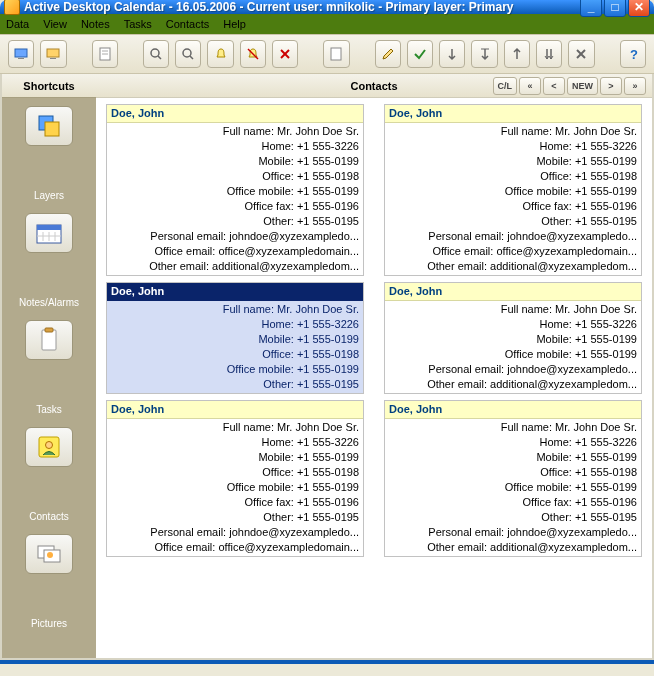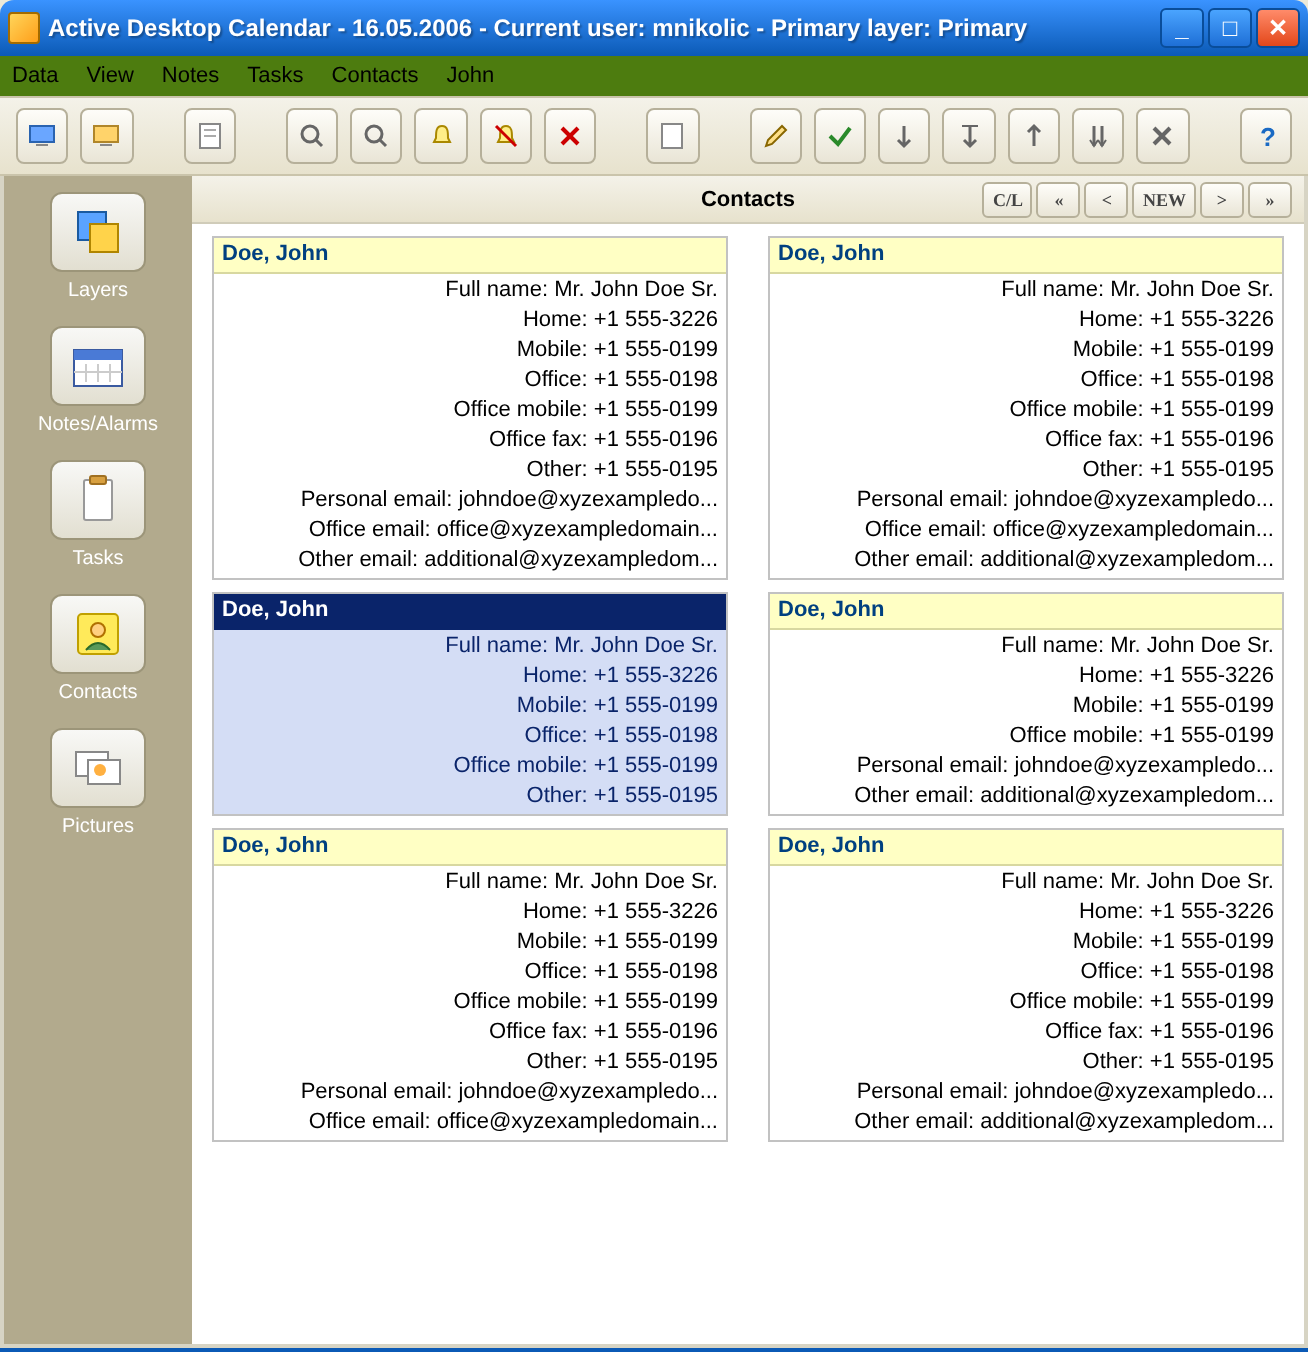--- a/index.html
+++ b/index.html
@@ -1,45 +1,45 @@
 <!DOCTYPE html>
 <html><head>
 <meta charset="utf-8">
 <style>
 * { margin: 0; padding: 0; box-sizing: border-box; }
 body { font-family: Tahoma, Arial, sans-serif; font-size: 11px; background: #ece9d8; width: 654px; height: 676px; overflow: hidden; }
 
-.titlebar { height: 28px; background: linear-gradient(to bottom, #3a93ff 0%, #0b5ab6 100%); color: #fff; display: flex; align-items: center; padding: 0 4px; border-radius: 7px 7px 0 0; }
+.titlebar { height: 14px; background: linear-gradient(to bottom, #3a93ff 0%, #0b5ab6 100%); color: #fff; display: flex; align-items: center; padding: 0 4px; border-radius: 7px 7px 0 0; }
 .titlebar .app-icon { width: 16px; height: 16px; margin-right: 4px; background: linear-gradient(135deg,#ffd55a,#ff9f1a); border: 1px solid #a36b00; border-radius: 2px; }
 .titlebar .title-text { flex: 1; font-weight: bold; font-size: 12px; text-shadow: 1px 1px 1px rgba(0,0,0,.3); }
 .titlebar .win-btn { width: 22px; height: 20px; margin-left: 2px; border: 1px solid #094d9a; border-radius: 3px; display: flex; align-items: center; justify-content: center; font-weight: bold; color: #fff; font-size: 12px; }
 .titlebar .min { background: linear-gradient(#4aa4ff,#1e6fd6); }
 .titlebar .max { background: linear-gradient(#4aa4ff,#1e6fd6); }
 .titlebar .close { background: linear-gradient(#ff8b6a,#e3471a); }
 
 .menubar { height: 20px; background: #4d7c0f; display: flex; align-items: center; padding: 0 6px; gap: 14px; border-bottom: 0; }
 .menubar span { cursor: default; }
 
 .toolbar { height: 40px; background: linear-gradient(#f4f2e9,#e7e2cd); border-top: 1px solid #cac4ab; border-bottom: 1px solid #cac4ab; display: flex; align-items: center; padding: 0 8px; gap: 6px; }
 .tb-btn { width: 28px; height: 28px; background: linear-gradient(#fefdf9,#e9e5d6); border: 1px solid #b6b09a; border-radius: 4px; display: flex; align-items: center; justify-content: center; }
 .tb-sep { width: 14px; }
 .tb-btn svg { display: block; }
 
 .body-area { display: flex; height: calc(676px - 26px - 20px - 40px - 4px); border: 2px solid #d7d4c4; border-top: none; }
 .sidebar { width: 94px; background: #b2aa8d; display: flex; flex-direction: column; }
 .sidebar .hdr { height: 24px; background: linear-gradient(#f4f2e9,#e7e2cd); border-bottom: 1px solid #a79f80; display: flex; align-items: center; justify-content: center; font-weight: bold; }
 .sc-item { display: flex; flex-direction: column; align-items: center; padding: 8px 0 4px 0; color: #fff; }
 .sc-icon { width: 48px; height: 40px; margin-bottom: 4px; background: linear-gradient(#f8f8f6,#e2dfd1); border: 1px solid #9c9579; border-radius: 6px; display: flex; align-items: center; justify-content: center; }
-.sc-item span.lbl { color: #fff; font-size: 10px; }
+.sc-item span.lbl { color: #fff; font-size: 10px; margin-top: 40px; }
 
 .main { flex: 1; background: #fff; display: flex; flex-direction: column; }
 .main-hdr { height: 24px; background: linear-gradient(#f4f2e9,#e7e2cd); border-bottom: 1px solid #d0ccb9; display: flex; align-items: center; position: relative; }
 .main-hdr .title { position: absolute; left: 50%; transform: translateX(-50%); font-weight: bold; }
 .nav-btns { margin-left: auto; display: flex; gap: 2px; padding-right: 6px; }
-.nav-btn { height: 18px; min-width: 22px; padding: 0 4px; background: linear-gradient(#fefdf9,#e9e5d6); border: 1px solid #b6b09a; border-radius: 3px; font-size: 9px; display: flex; align-items: center; justify-content: center; font-weight: bold; color: #444; font-family: Liberation Serif, serif; }
+.nav-btn { height: 18px; min-width: 22px; padding: 0 4px; background: linear-gradient(#fefdf9,#e9e5d6); border: 1px solid #b6b09a; border-radius: 3px; font-size: 9px; display: flex; align-items: center; justify-content: center; font-weight: bold; color: #444; }
 
 .cards { flex: 1; padding: 6px 10px; overflow: hidden; display: grid; grid-template-columns: 1fr 1fr; gap: 6px 20px; align-content: start; }
 .card { border: 1px solid #c2c2c2; font-size: 11px; line-height: 15px; }
 .card .chead { background: #ffffc4; color: #004080; font-weight: bold; padding: 1px 4px; border-bottom: 1px solid #d8d8a0; }
 .card .cbody { padding: 1px 4px; }
 .card .cbody div { white-space: nowrap; overflow: hidden; text-overflow: ellipsis; text-align: right; }
 .card.selected .chead { background: #0a246a; color: #fff; border-bottom-color: #0a246a; }
 .card.selected .cbody { background: #d4ddf5; color: #0a246a; }
 .card.selected .cbody div { color: #0a246a; }
 </style>
@@ -53,21 +53,21 @@
   <div class="win-btn max">□</div>
   <div class="win-btn close">✕</div>
 </div>
 
 <div class="menubar">
   <span>Data</span>
   <span>View</span>
   <span>Notes</span>
   <span>Tasks</span>
   <span>Contacts</span>
-  <span>John</span>
+  <span>Help</span>
 </div>
 
 <div class="toolbar">
   <div class="tb-btn">
       <svg width="16" height="16">
         <rect x="2" y="3" width="12" height="8" fill="#6aa6ff" stroke="#2a63b0"></rect>
         <rect x="5" y="12" width="6" height="1" fill="#888"></rect>
       </svg>
     </div>
   <div class="tb-btn">
@@ -162,20 +162,21 @@
   <div class="tb-sep"></div>
   <div class="tb-btn">
       <svg width="16" height="16">
         <text x="5" y="13" font-size="13" font-weight="bold" fill="#1a6ac4">?</text>
       </svg>
     </div>
 </div>
 
 <div class="body-area">
   <div class="sidebar">
+    <div class="hdr">Shortcuts</div>
     <div class="sc-item">
       <div class="sc-icon">
           <svg width="32" height="28">
             <rect x="6" y="4" width="14" height="14" fill="#5aa3ff" stroke="#1a5aa0"></rect>
             <rect x="12" y="10" width="14" height="14" fill="#ffd34a" stroke="#b08500"></rect>
           </svg>
         </div>
       <span class="lbl">Layers</span>
     </div>
     <div class="sc-item">

